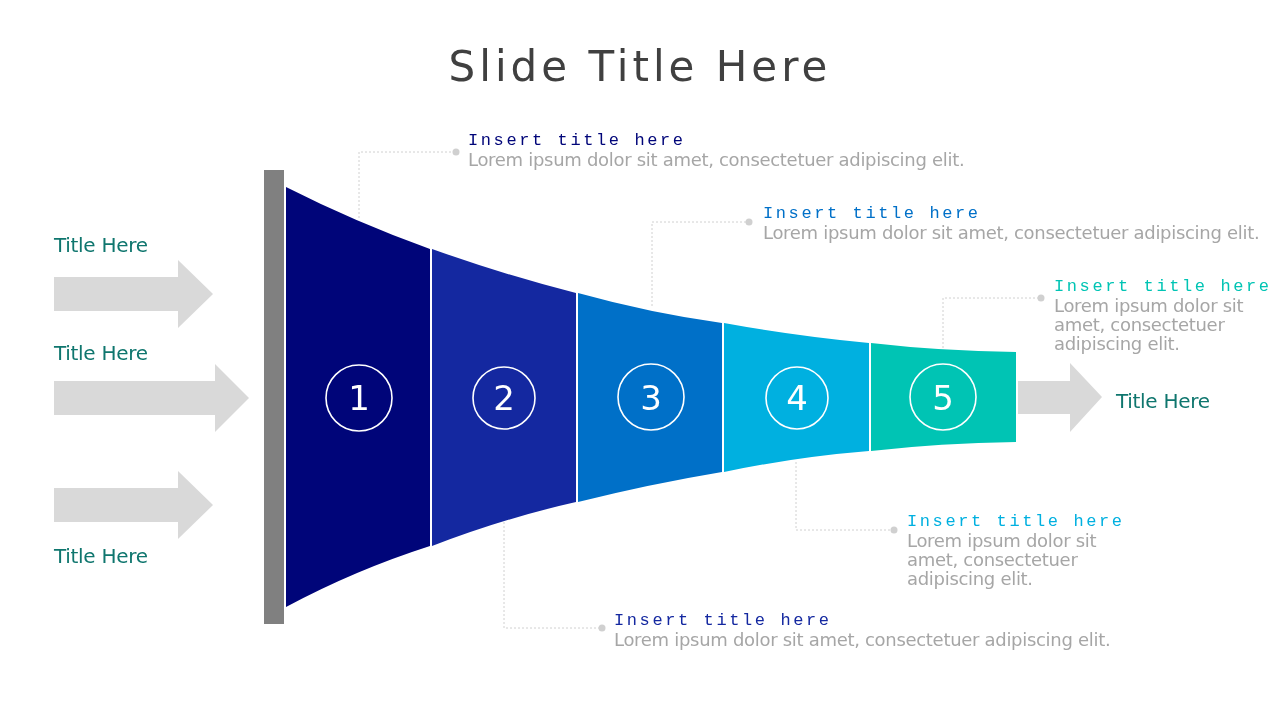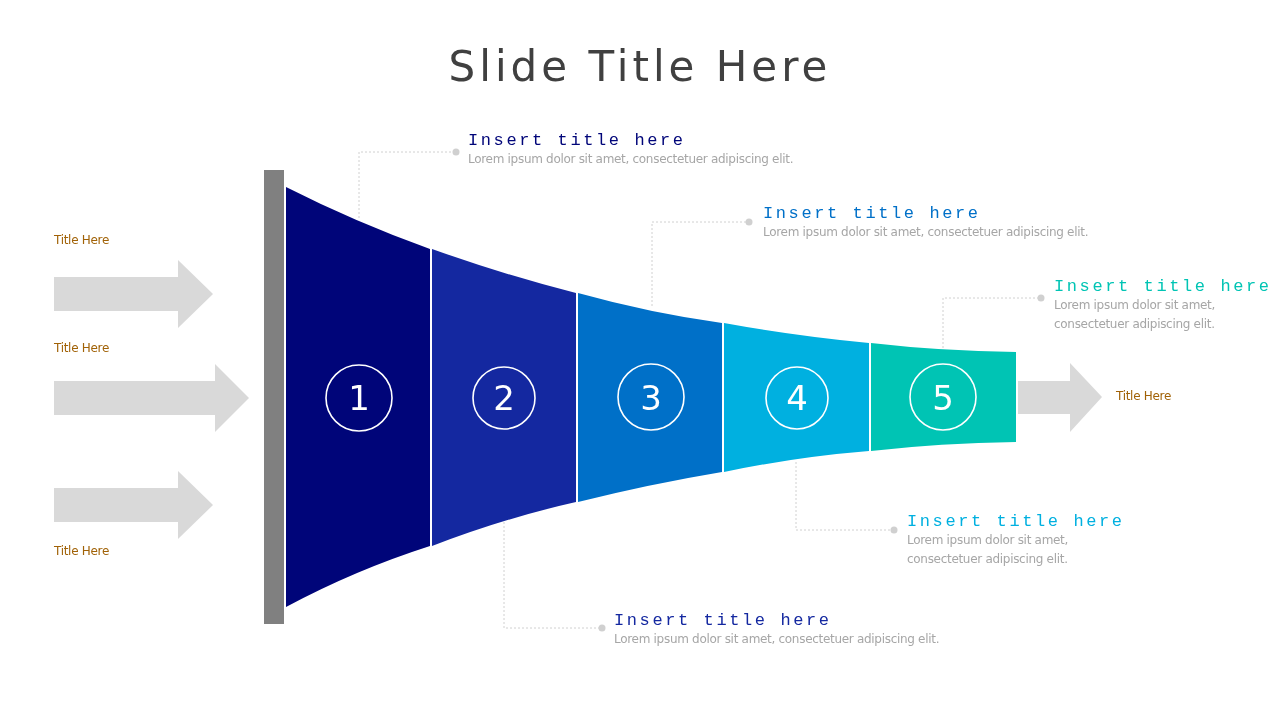--- a/index.html
+++ b/index.html
@@ -1,22 +1,22 @@
 <!DOCTYPE html>
 <html><head>
 <meta charset="utf-8">
 <style>
   html, body { margin: 0; padding: 0; background: #ffffff; }
   body { width: 1280px; height: 720px; position: relative; overflow: hidden; font-family: "DejaVu Sans", sans-serif; }
   .slide-title { position: absolute; left: 0; width: 1280px; top: 42px; text-align: center; font-size: 42px; letter-spacing: 4px; color: #404040; font-family: "DejaVu Sans", sans-serif; }
   svg.diagram { position: absolute; left: 0; top: 0; }
   .callout { position: absolute; }
   .callout .ct { font-size: 17px; letter-spacing: 2.6px; white-space: nowrap; font-family: Liberation Mono, monospace; }
-  .callout .cb { font-size: 12px; color: #a6a6a6; line-height: 19px; font-family: "DejaVu Sans", sans-serif; letter-spacing: -0.3px; }
-  .side-label { position: absolute; font-size: 12px; color: #a16207; font-family: "DejaVu Sans", sans-serif; letter-spacing: -0.3px; }
+  .callout .cb { font-size: 18px; color: #a6a6a6; line-height: 19px; font-family: "DejaVu Sans", sans-serif; letter-spacing: -0.3px; }
+  .side-label { position: absolute; font-size: 20px; color: #0f766e; font-family: "DejaVu Sans", sans-serif; letter-spacing: -0.3px; }
   .num { font-family: "DejaVu Sans", sans-serif; font-size: 34px; fill: #ffffff; }
 </style>
 </head>
 <body>
 
 <div class="slide-title">Slide Title Here</div>
 
 <svg class="diagram" width="1280" height="720" viewBox="0 0 1280 720">
 
   <polygon points="54,277 178,277 178,260 213,294 178,328 178,311 54,311" fill="#d9d9d9"></polygon>

